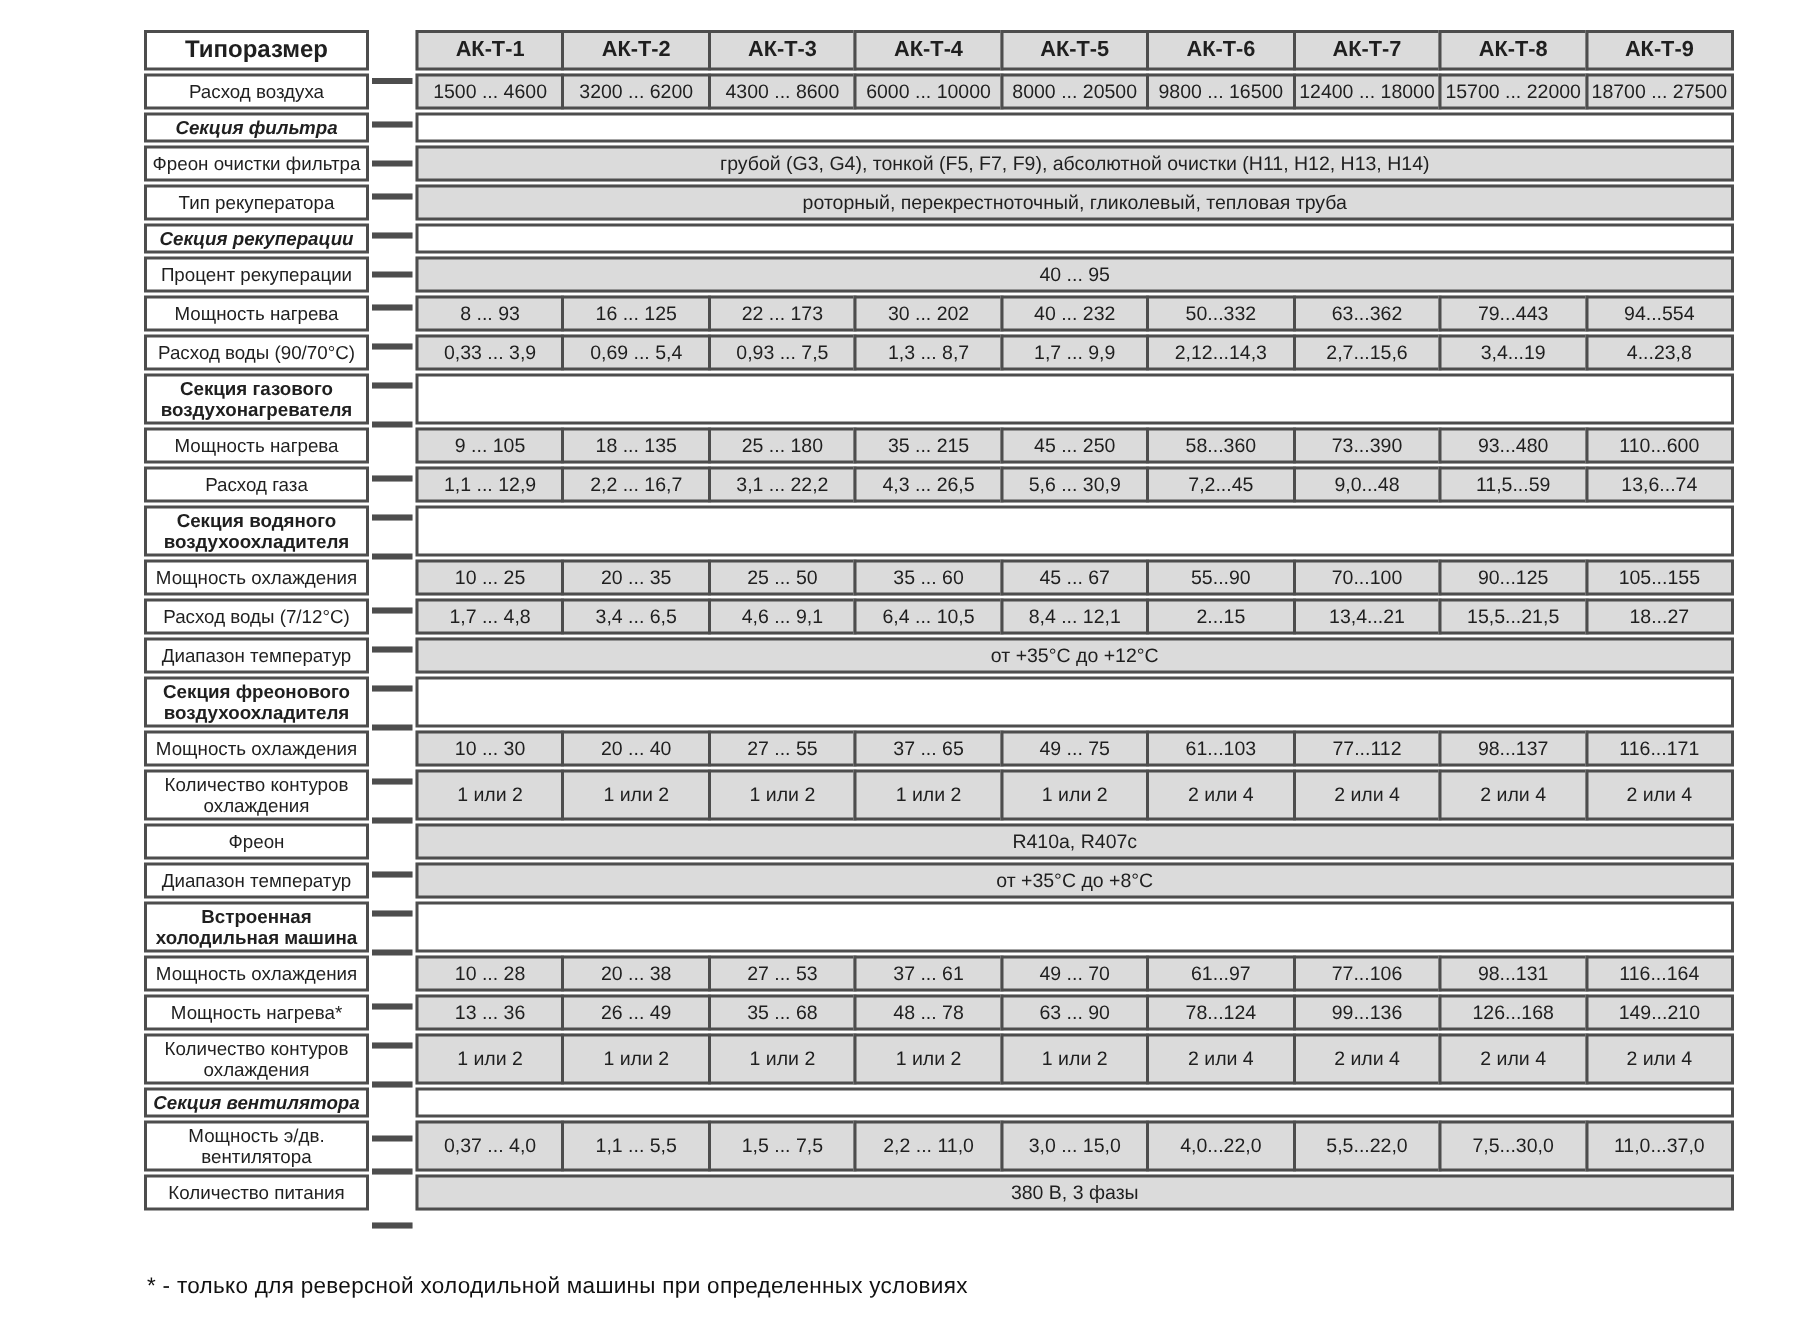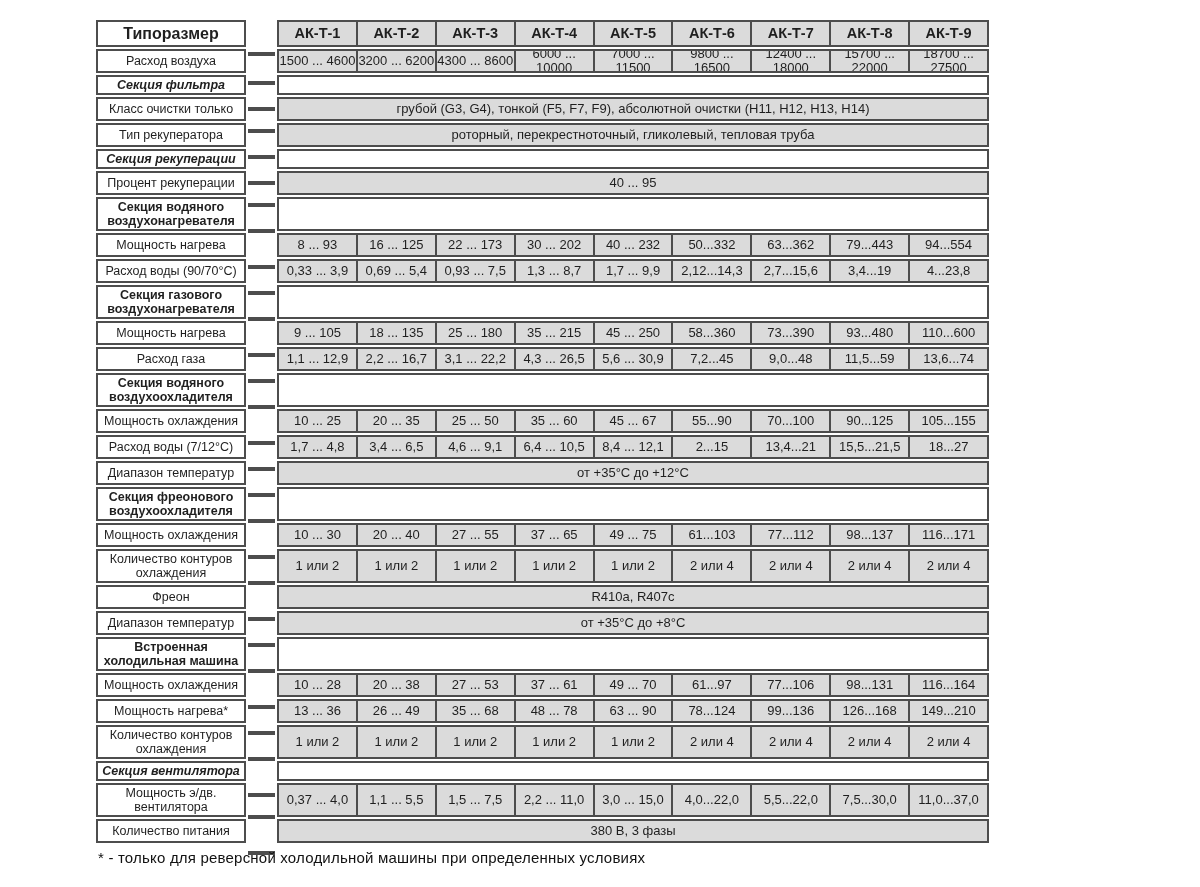--- a/index.html
+++ b/index.html
@@ -2,21 +2,21 @@
 <html lang="ru"><head>
 <meta charset="utf-8">
 <style>
   html,body{margin:0;padding:0;}
   body{
     width:1200px;height:887px;background:#ffffff;position:relative;
     font-family:"Liberation Sans","DejaVu Sans",sans-serif;color:#1f1f1f;
     -webkit-font-smoothing:antialiased;
   }
   .spec-table{
-    position:absolute;left:96px;top:20px;width:893px;
+    position:absolute;left:96px;top:20px;width:1060px;
     display:flex;flex-direction:column;gap:2px;
   }
   .row{display:flex;gap:2px;}
   .cell{
     box-sizing:border-box;border:2px solid #4d4d4d;background:#ffffff;
     display:flex;align-items:center;justify-content:center;
     text-align:center;overflow:hidden;
   }
   .label{width:150px;flex:none;font-size:12.5px;line-height:1.12;padding:0 3px;}
   .unit{width:27px;flex:none;font-size:11.5px;line-height:1;margin-top:32px;}
@@ -57,36 +57,36 @@
       </div>
     </div>
     <div class="row h1">
       <div class="cell label">Расход воздуха</div>
       <div class="cell unit grey">м3/ч</div>
       <div class="vals">
         <div class="cell grey">1500 ... 4600</div>
         <div class="cell grey">3200 ... 6200</div>
         <div class="cell grey">4300 ... 8600</div>
         <div class="cell grey">6000 ... 10000</div>
-        <div class="cell grey">7000 ... 11500</div>
+        <div class="cell grey">8000 ... 20500</div>
         <div class="cell grey">9800 ... 16500</div>
         <div class="cell grey">12400 ... 18000</div>
         <div class="cell grey">15700 ... 22000</div>
         <div class="cell grey">18700 ... 27500</div>
       </div>
     </div>
     <div class="row hs">
       <div class="cell label sec">Секция фильтра</div>
       <div class="cell unit"></div>
       <div class="vals">
         <div class="cell"></div>
       </div>
     </div>
     <div class="row h1">
-      <div class="cell label">Класс очистки только</div>
+      <div class="cell label">Фреон очистки фильтра</div>
       <div class="cell unit grey"></div>
       <div class="vals">
         <div class="cell grey">грубой (G3, G4), тонкой (F5, F7, F9), абсолютной очистки (H11, H12, H13, H14)</div>
       </div>
     </div>
     <div class="row h1">
       <div class="cell label">Тип рекуператора</div>
       <div class="cell unit grey"></div>
       <div class="vals">
         <div class="cell grey">роторный, перекрестноточный, гликолевый, тепловая труба</div>
@@ -97,27 +97,20 @@
       <div class="cell unit"></div>
       <div class="vals">
         <div class="cell"></div>
       </div>
     </div>
     <div class="row h1">
       <div class="cell label">Процент рекуперации</div>
       <div class="cell unit grey">%</div>
       <div class="vals">
         <div class="cell grey">40 ... 95</div>
-      </div>
-    </div>
-    <div class="row h2">
-      <div class="cell label sec">Секция водяного воздухонагревателя</div>
-      <div class="cell unit"></div>
-      <div class="vals">
-        <div class="cell"></div>
       </div>
     </div>
     <div class="row h1">
       <div class="cell label">Мощность нагрева</div>
       <div class="cell unit grey">кВт</div>
       <div class="vals">
         <div class="cell grey">8 ... 93</div>
         <div class="cell grey">16 ... 125</div>
         <div class="cell grey">22 ... 173</div>
         <div class="cell grey">30 ... 202</div>

